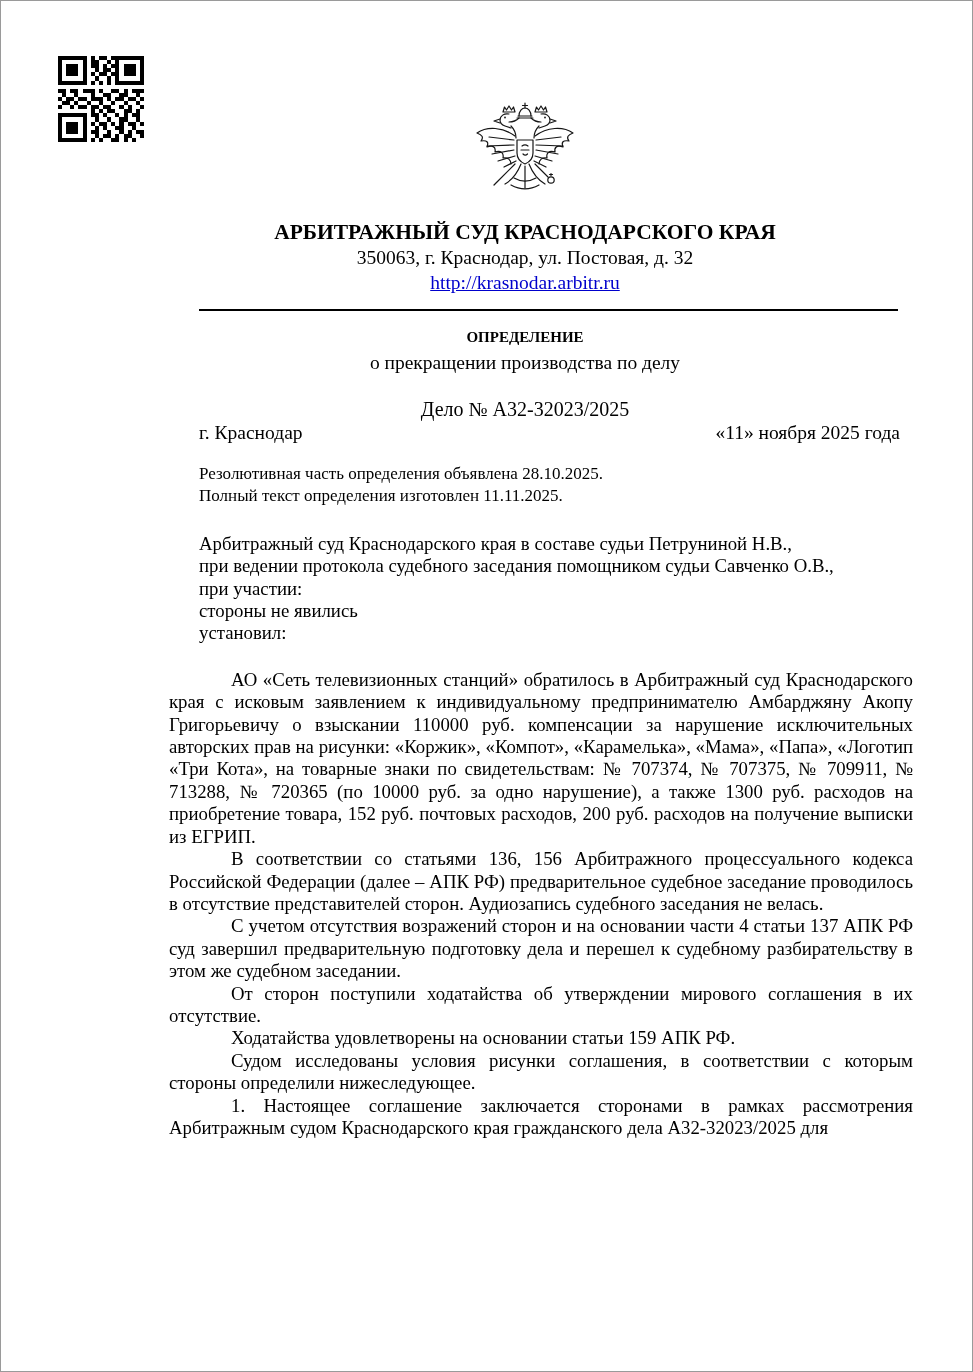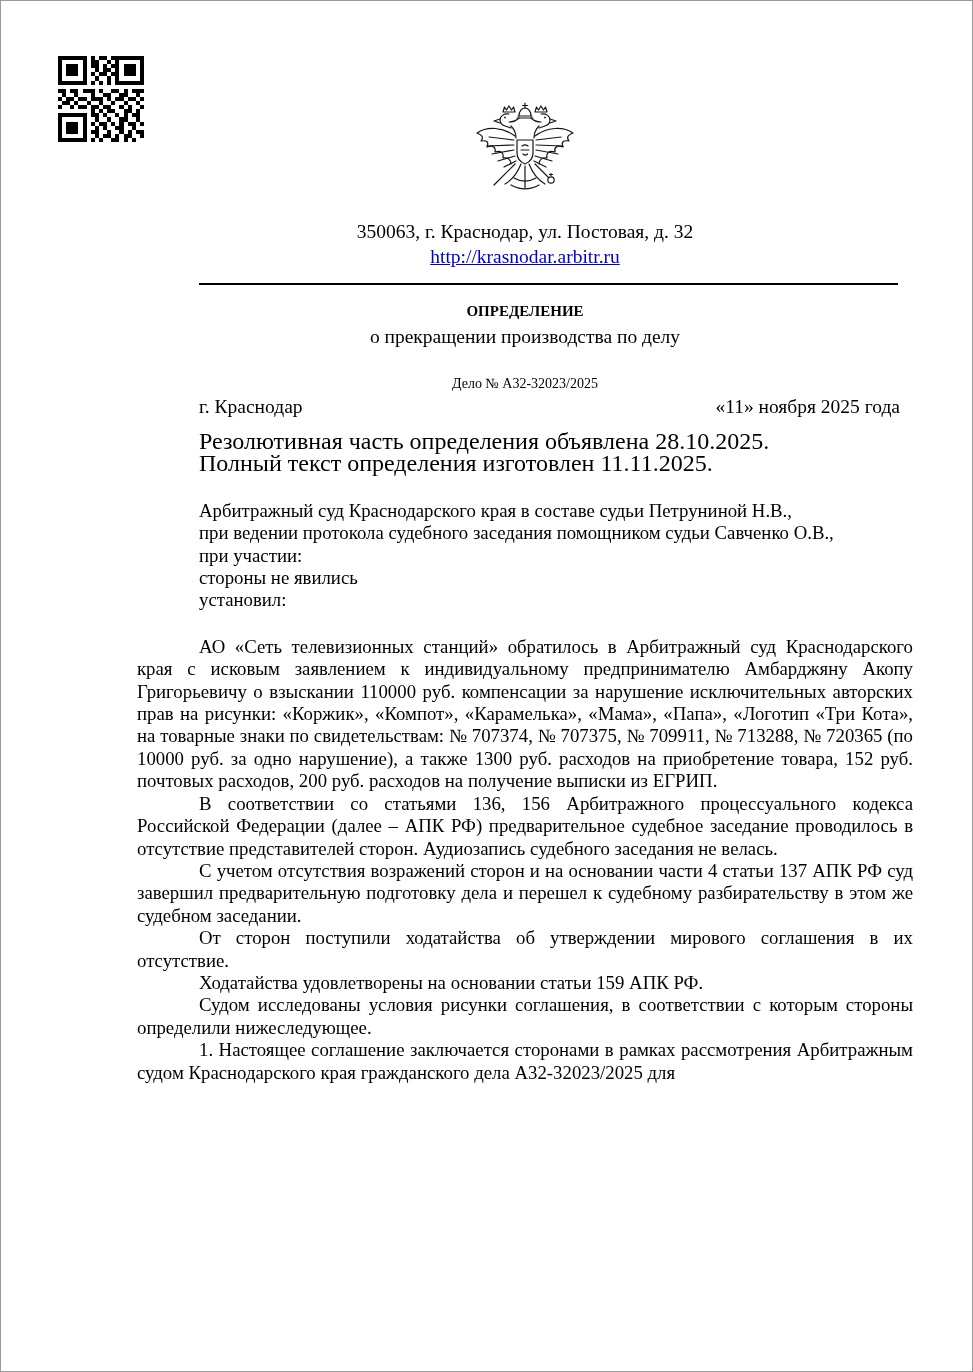--- a/index.html
+++ b/index.html
@@ -12,28 +12,28 @@
   .qr{position:absolute;left:57px;top:55px;width:86px;height:86px;}
   .emblem{width:112px;height:112px;margin:99px auto 7px auto;}
   .emblem svg{width:100%;height:100%;}
   .court-name{text-align:center;font-weight:bold;font-size:21.5px;line-height:26px;}
   .address{text-align:center;font-size:19.5px;line-height:25px;}
   .site{text-align:center;font-size:19.5px;line-height:25px;}
   .site a{color:var(--link,#0000cc);text-decoration:underline;cursor:pointer;}
   .divider{border:none;border-top:2px solid #000;margin:14px 15px 0 62px;}
   .doc-title{margin-top:13px;text-align:center;font-weight:bold;font-size:15px;line-height:27px;}
   .doc-subtitle{text-align:center;font-size:19.5px;line-height:24px;}
-  .case-number{margin-top:23px;text-align:center;font-size:14px;line-height:23px;}
+  .case-number{margin-top:23px;text-align:center;font-size:20px;line-height:23px;}
   .city-date-row{display:flex;justify-content:space-between;font-size:19.5px;line-height:23px;padding-left:62px;padding-right:13px;gap:27px;}
   p{margin:0;}
-  .announce{margin-top:12px;padding-left:62px;font-size:24px;line-height:22.4px;}
+  .announce{margin-top:19px;padding-left:62px;font-size:17px;line-height:22.4px;}
   .composition{margin-top:25px;padding-left:62px;padding-right:12px;font-size:18.8px;line-height:22.4px;}
   .composition .just{text-align:justify;}
   .body-text{margin-top:24px;font-size:18.8px;line-height:22.4px;text-align:justify;}
-  .para{text-indent:62px;}
+  .para{text-indent:62px;margin-left:32px;}
 </style>
 </head>
 <body>
 
 <div class="page">
 
   <svg class="qr" viewBox="0 0 21 21" shape-rendering="crispEdges" aria-hidden="true">
     <rect width="21" height="21" fill="#fff"></rect>
     <path fill="#000" fill-rule="evenodd" d="M0 0h7v7H0zM1 1v5h5V1zM14 0h7v7h-7zM15 1v5h5V1zM0 14h7v7H0zM1 15v5h5v-5z"></path>
     <path fill="#000" d="M2 2h3v3H2zM16 2h3v3h-3zM2 16h3v3H2z
@@ -79,20 +79,21 @@
         <path d="M51 64c-4 10-9 16-16 20M55 66v22M59 64c4 10 9 16 16 20"></path>
         <path d="M44 78c7 4 15 4 22 0M41 85c9 5 19 5 28 0"></path>
         <path d="M45 64L27 82M27 82l-3 3"></path>
         <path d="M65 64l13 13"></path>
         <circle cx="81" cy="80" r="3.2"></circle>
         <path d="M81 75.5v-2M79.5 74.5h3"></path>
       </g>
     </svg>
   </div>
 
+  <div class="court-name">АРБИТРАЖНЫЙ СУД КРАСНОДАРСКОГО КРАЯ</div>
   <div class="address">350063, г. Краснодар, ул. Постовая, д. 32</div>
   <div class="site">
     <a>http://krasnodar.arbitr.ru</a>
   </div>
 
   <hr class="divider">
 
   <div class="doc-title">ОПРЕДЕЛЕНИЕ</div>
   <div class="doc-subtitle">о прекращении производства по делу</div>
 

